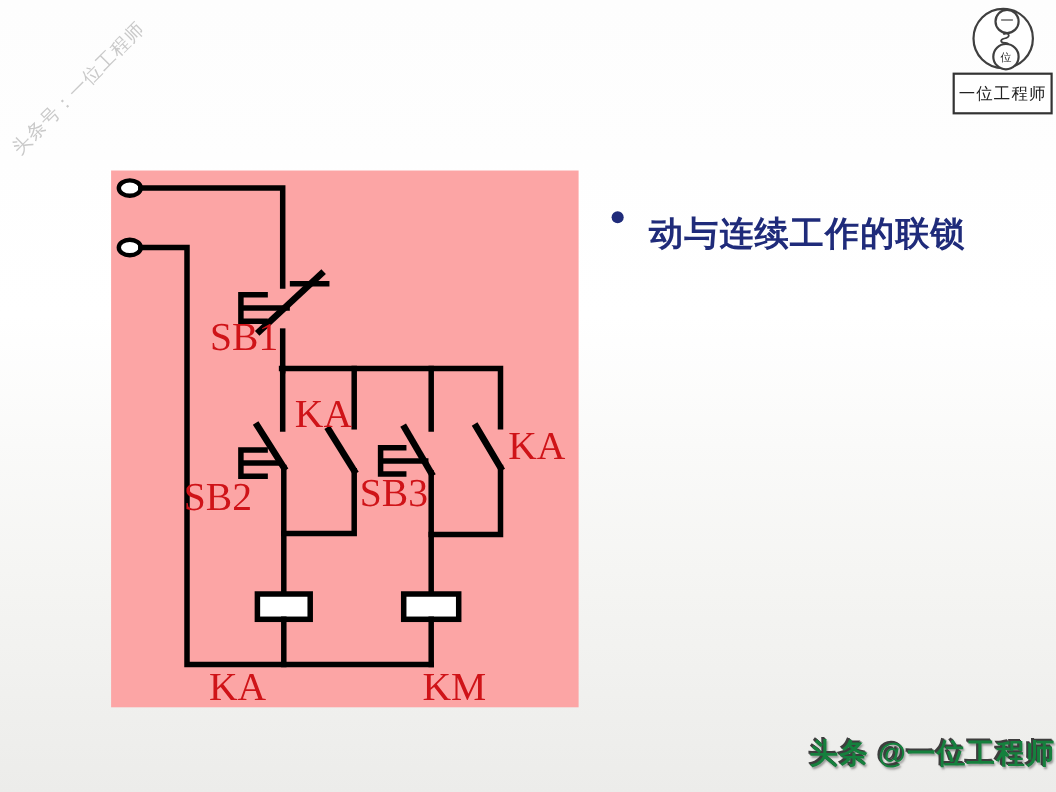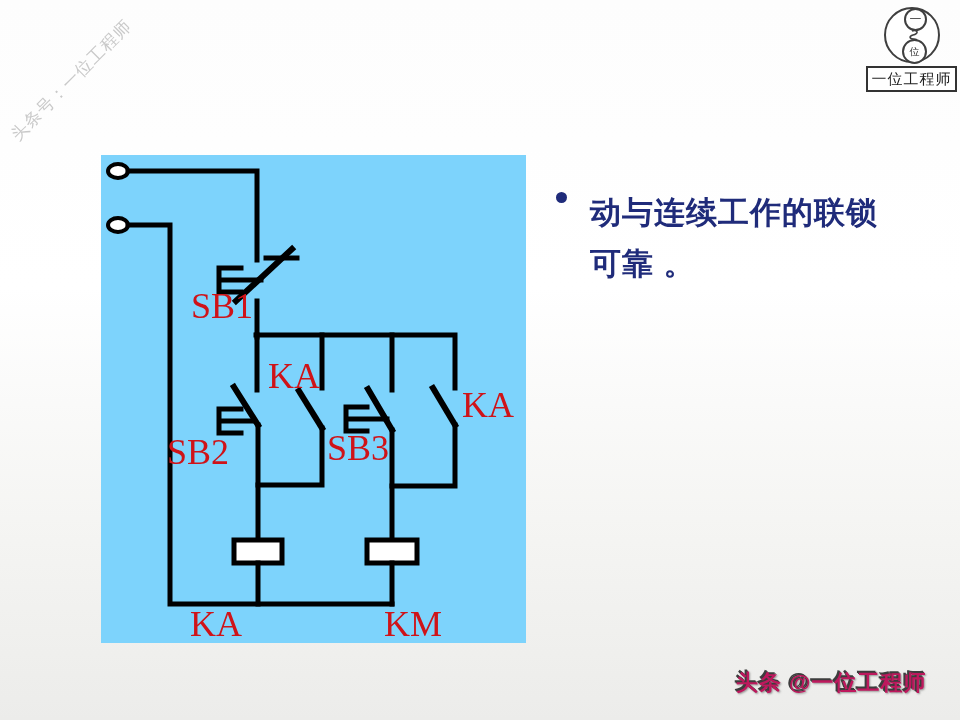--- a/index.html
+++ b/index.html
@@ -35,31 +35,31 @@
     border: 2px solid #3f3f3f; border-radius: 50%; background: #fff;
     font-size: 12px; color: #222; display: flex; align-items: center; justify-content: center;
   }
   .logo .squiggle { position: absolute; left: 28px; top: 26px; }
   .logo .c-bot {
     position: absolute; left: 22px; top: 35px; width: 25px; height: 25px;
     border: 2px solid #3f3f3f; border-radius: 50%; background: #fff;
     font-size: 10px; color: #222; display: flex; align-items: center; justify-content: center;
   }
   .logo .box {
-    position: absolute; left: -14px; top: 62px; width: 91px; height: 26px;
+    position: absolute; left: -14px; top: 62px; width: 91px; height: 38px;
     border: 2px solid #333; background: #fff;
     display: flex; align-items: center; justify-content: center;
     font-size: 15px; letter-spacing: 1px; color: #222;
   }
 
   
   .panel {
     position: absolute; left: 101px; top: 155px;
     width: 425px; height: 488px;
-    background: #7dd3fc;
+    background: #fca5a5;
   }
   .panel svg { position: absolute; left: 0; top: 0; }
   .wire { stroke: #000; stroke-width: 5; fill: none; stroke-linecap: square; stroke-linejoin: miter; }
   .blade { stroke: #000; stroke-width: 6; fill: none; stroke-linecap: square; }
   .coil { stroke: #000; stroke-width: 5; fill: #ffffff; }
   .term { stroke: #000; stroke-width: 4; fill: #ffffff; }
   .lbl {
     font-family: "Liberation Serif", serif;
     font-size: 36px;
     fill: #cf1318;
@@ -73,22 +73,22 @@
   }
   .note {
     position: absolute; left: 590px; top: 187px; width: 310px;
     font-size: 31px; font-weight: bold; line-height: 51px;
     color: #1f2b7a; letter-spacing: 1px;
   }
 
   
   .footer {
     position: absolute; left: 736px; top: 668px;
-    font-size: 22px; font-weight: bold; letter-spacing: 1px;
-    color: #be185d; white-space: nowrap;
+    font-size: 26px; font-weight: bold; letter-spacing: 1px;
+    color: #15803d; white-space: nowrap;
     text-shadow: -2px -2px 0 #3d3d3d, -1px -1px 0 #3d3d3d, 1px 1px 2px rgba(70,70,70,0.55);
   }
 </style>
 </head>
 <body>
 
 <div class="watermark">头条号：一位工程师</div>
 
 <div class="logo">
   <div class="outer"></div>
@@ -151,16 +151,15 @@
     <text class="lbl" x="167" y="464">SB2</text>
     <text class="lbl" x="327" y="460">SB3</text>
     <text class="lbl" x="190" y="636">KA</text>
     <text class="lbl" x="384" y="636">KM</text>
   </svg>
 </div>
 
 <div class="note-marker"></div>
 <div class="note">
   <div>动与连续工作的联锁</div>
-  <div>可靠 。</div>
 </div>
 
 <div class="footer">头条 @一位工程师</div>
 
 </body></html>

